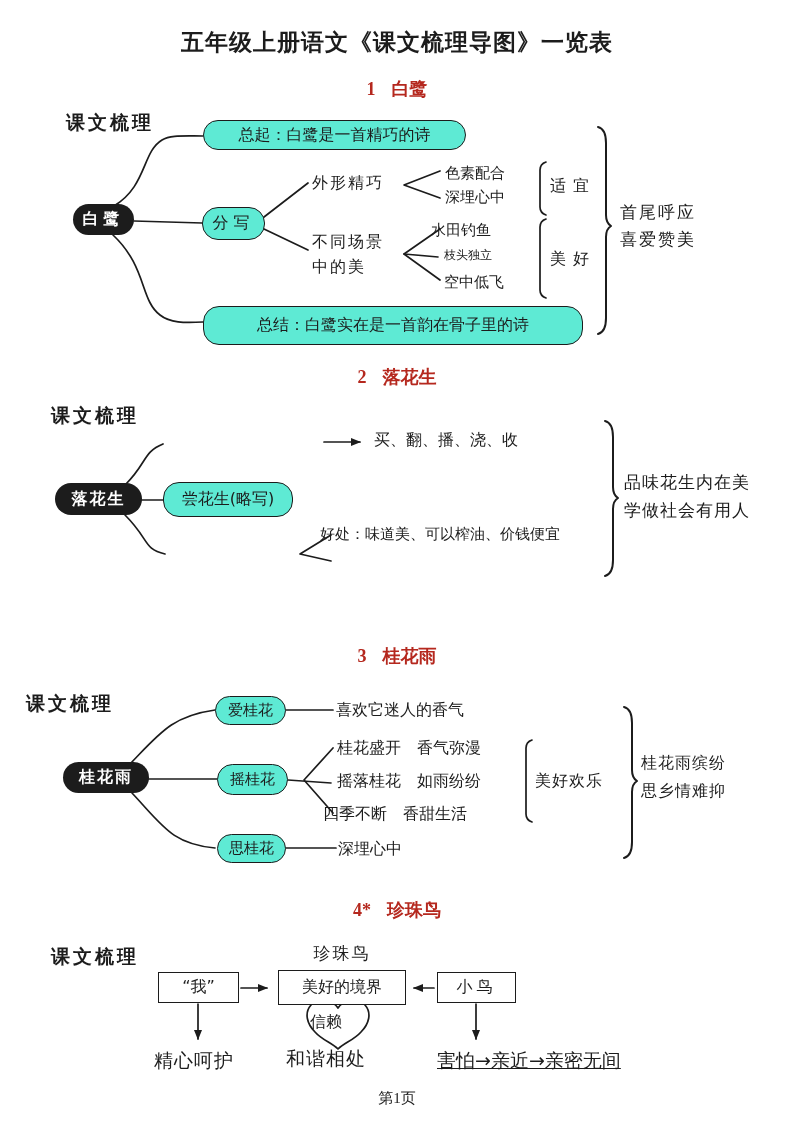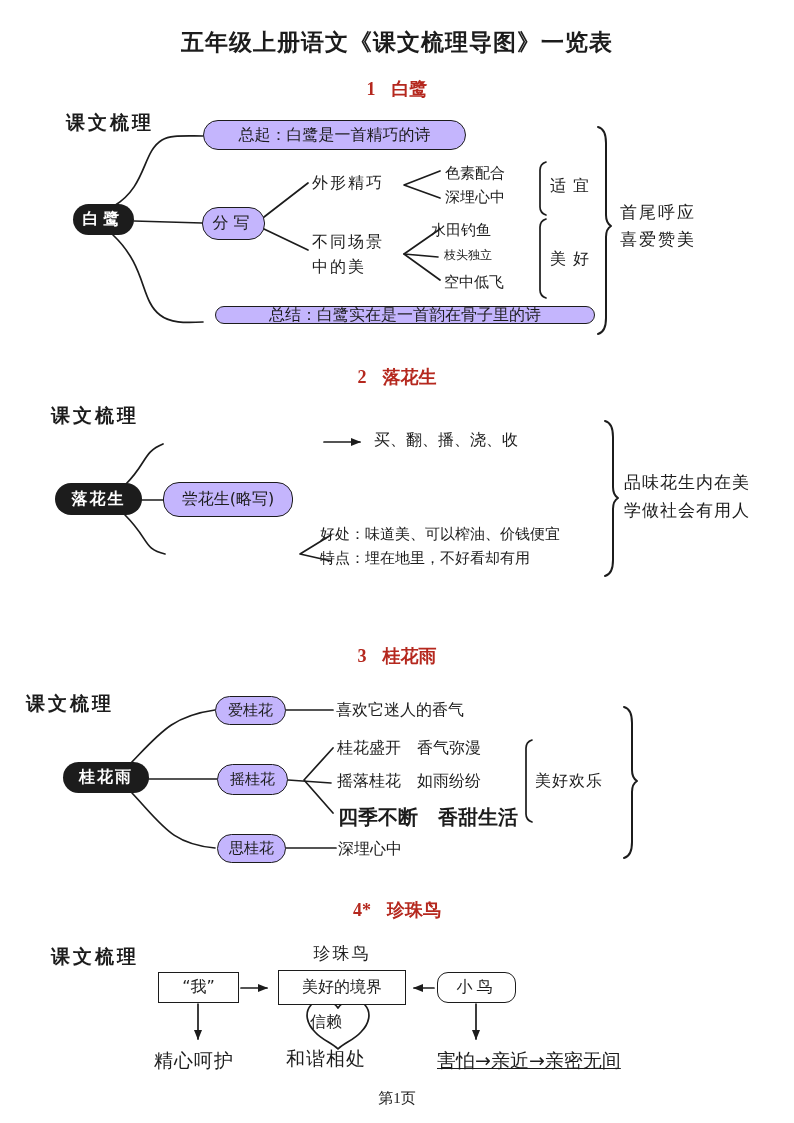--- a/index.html
+++ b/index.html
@@ -6,21 +6,21 @@
   html,body { margin:0; padding:0; background:#ffffff; }
   #stage { position:relative; width:794px; height:1123px; background:#fff; overflow:hidden;padding-left:8px; }
   .abs { position:absolute; }
   .hw { font-family:"DejaVu Sans", sans-serif; color:var(--ink); white-space:nowrap; }
   .serif { font-family:"Liberation Serif", serif; color:var(--ink); white-space:nowrap; }
   .center { left:0; width:794px; text-align:center; }
   .title { font-size:23px; font-weight:700; letter-spacing:1px; }
   .headline { font-size:18px; color:var(--red); font-weight:600; }
   .headline .nm { margin-left:16px; }
   .lbl { font-size:19px; font-weight:700; letter-spacing:3px; }
-  .box { border:1.7px solid var(--ink); border-radius:16px; display:flex; align-items:center; justify-content:center; box-sizing:border-box; background:#c4b5fd; }
+  .box { border:1.7px solid var(--ink); border-radius:16px; display:flex; align-items:center; justify-content:center; box-sizing:border-box; background:#5eead4; }
   .rect { border:1.7px solid var(--ink); display:flex; align-items:center; justify-content:center; box-sizing:border-box; background:#fff; }
   .blacknode { background:var(--ink); color:#fff; border-radius:16px; display:flex; align-items:center; justify-content:center; font-weight:700; box-sizing:border-box; }
   .blacknode span { color:#fff; }
   .rows div { white-space:nowrap; }
   #lines path { stroke:var(--ink); stroke-width:1.7; fill:none; stroke-linecap:round; stroke-linejoin:round; }
   #lines path.bk { stroke-width:2; }
   #lines path.heart { fill:#ffffff; }
   #arrm path { fill:var(--ink); stroke:none; }
   .footer { font-size:15px; }
 </style>
@@ -91,65 +91,68 @@
   <div class="abs hw" style="left:312px;top:173px;font-size:16px;letter-spacing:2px;">外形精巧</div>
   <div class="abs hw" style="left:445px;top:164px;font-size:15px;">色素配合</div>
   <div class="abs hw" style="left:445px;top:188px;font-size:15px;">深埋心中</div>
   <div class="abs hw" style="left:550px;top:176px;font-size:16px;letter-spacing:7px;">适宜</div>
   <div class="abs hw" style="left:312px;top:232px;font-size:16px;letter-spacing:2px;">不同场景</div>
   <div class="abs hw" style="left:312px;top:257px;font-size:16px;letter-spacing:2px;">中的美</div>
   <div class="abs hw" style="left:431px;top:221px;font-size:15px;">水田钓鱼</div>
   <div class="abs hw" style="left:444px;top:247px;font-size:12px;">枝头独立</div>
   <div class="abs hw" style="left:444px;top:273px;font-size:15px;">空中低飞</div>
   <div class="abs hw" style="left:550px;top:249px;font-size:16px;letter-spacing:7px;">美好</div>
-  <div class="abs box hw" style="left:215px;top:306px;width:380px;height:18px;font-size:16px;">总结：白鹭实在是一首韵在骨子里的诗</div>
+  <div class="abs box hw" style="left:203px;top:306px;width:380px;height:39px;font-size:16px;">总结：白鹭实在是一首韵在骨子里的诗</div>
   <div class="abs hw rows" style="left:620px;top:199px;font-size:17px;letter-spacing:2px;line-height:27px;">
     <div>首尾呼应</div>
     <div>喜爱赞美</div>
   </div>
 
   <div class="abs center serif headline" style="top:365px;">
     <span>2</span><span class="nm">落花生</span>
   </div>
   <div class="abs hw lbl" style="left:51px;top:403px;">课文梳理</div>
   <div class="abs blacknode" style="left:55px;top:483px;width:87px;height:32px;">
     <span class="hw" style="font-size:16px;letter-spacing:2px;color:#fff;">落花生</span>
   </div>
   <div class="abs hw" style="left:374px;top:430px;font-size:16px;">买、翻、播、浇、收</div>
   <div class="abs box hw" style="left:163px;top:482px;width:130px;height:35px;font-size:16px;">尝花生(略写)</div>
   <div class="abs hw" style="left:320px;top:525px;font-size:15px;">好处：味道美、可以榨油、价钱便宜</div>
-  <div class="abs hw" style="left:320px;top:549px;font-size:15px;">特点：埋在地里，不好看却有用</div>
   <div class="abs hw rows" style="left:624px;top:468px;font-size:17px;letter-spacing:1px;line-height:28px;">
     <div>品味花生内在美</div>
     <div>学做社会有用人</div>
   </div>
 
   <div class="abs center serif headline" style="top:644px;">
     <span>3</span><span class="nm">桂花雨</span>
   </div>
   <div class="abs hw lbl" style="left:26px;top:691px;">课文梳理</div>
   <div class="abs blacknode" style="left:63px;top:762px;width:86px;height:31px;">
     <span class="hw" style="font-size:16px;letter-spacing:2px;color:#fff;">桂花雨</span>
   </div>
   <div class="abs box hw" style="left:215px;top:696px;width:71px;height:29px;font-size:15px;">爱桂花</div>
   <div class="abs hw" style="left:336px;top:700px;font-size:16px;">喜欢它迷人的香气</div>
   <div class="abs box hw" style="left:217px;top:764px;width:71px;height:31px;font-size:15px;">摇桂花</div>
   <div class="abs hw" style="left:337px;top:738px;font-size:16px;">桂花盛开　香气弥漫</div>
   <div class="abs hw" style="left:337px;top:771px;font-size:16px;">摇落桂花　如雨纷纷</div>
-  <div class="abs hw" style="left:338px;top:804px;font-size:20px;font-weight:bold;">四季不断　香甜生活</div>
+  <div class="abs hw" style="left:323px;top:804px;font-size:16px;">四季不断　香甜生活</div>
   <div class="abs hw" style="left:535px;top:771px;font-size:16px;letter-spacing:1px;">美好欢乐</div>
   <div class="abs box hw" style="left:217px;top:834px;width:69px;height:29px;font-size:15px;">思桂花</div>
   <div class="abs hw" style="left:338px;top:839px;font-size:16px;">深埋心中</div>
+  <div class="abs hw rows" style="left:641px;top:749px;font-size:16px;letter-spacing:1px;line-height:28px;">
+    <div>桂花雨缤纷</div>
+    <div>思乡情难抑</div>
+  </div>
 
   <div class="abs center serif headline" style="top:898px;">
     <span>4*</span><span class="nm">珍珠鸟</span>
   </div>
   <div class="abs hw lbl" style="left:51px;top:944px;">课文梳理</div>
   <div class="abs hw" style="left:278px;top:942px;width:128px;text-align:center;font-size:17px;letter-spacing:2px;">珍珠鸟</div>
   <div class="abs rect hw" style="left:158px;top:972px;width:81px;height:31px;font-size:16px;">“我”</div>
   <div class="abs rect hw" style="left:278px;top:970px;width:128px;height:35px;font-size:16px;">美好的境界</div>
-  <div class="abs rect hw" style="left:437px;top:972px;width:79px;height:31px;font-size:16px;letter-spacing:4px;border-radius:11px;">小鸟</div>
+  <div class="abs rect hw" style="left:437px;top:972px;width:79px;height:31px;font-size:16px;letter-spacing:4px;">小鸟</div>
   <div class="abs hw" style="left:310px;top:1012px;width:56px;text-align:left;font-size:16px;">信赖</div>
   <div class="abs hw" style="left:154px;top:1048px;font-size:19px;letter-spacing:1px;">精心呵护</div>
   <div class="abs hw" style="left:286px;top:1046px;font-size:19px;letter-spacing:1px;">和谐相处</div>
   <div class="abs hw" style="left:437px;top:1048px;font-size:19px;text-decoration:underline;">害怕→亲近→亲密无间</div>
 
 </div>
 
 </body></html>

